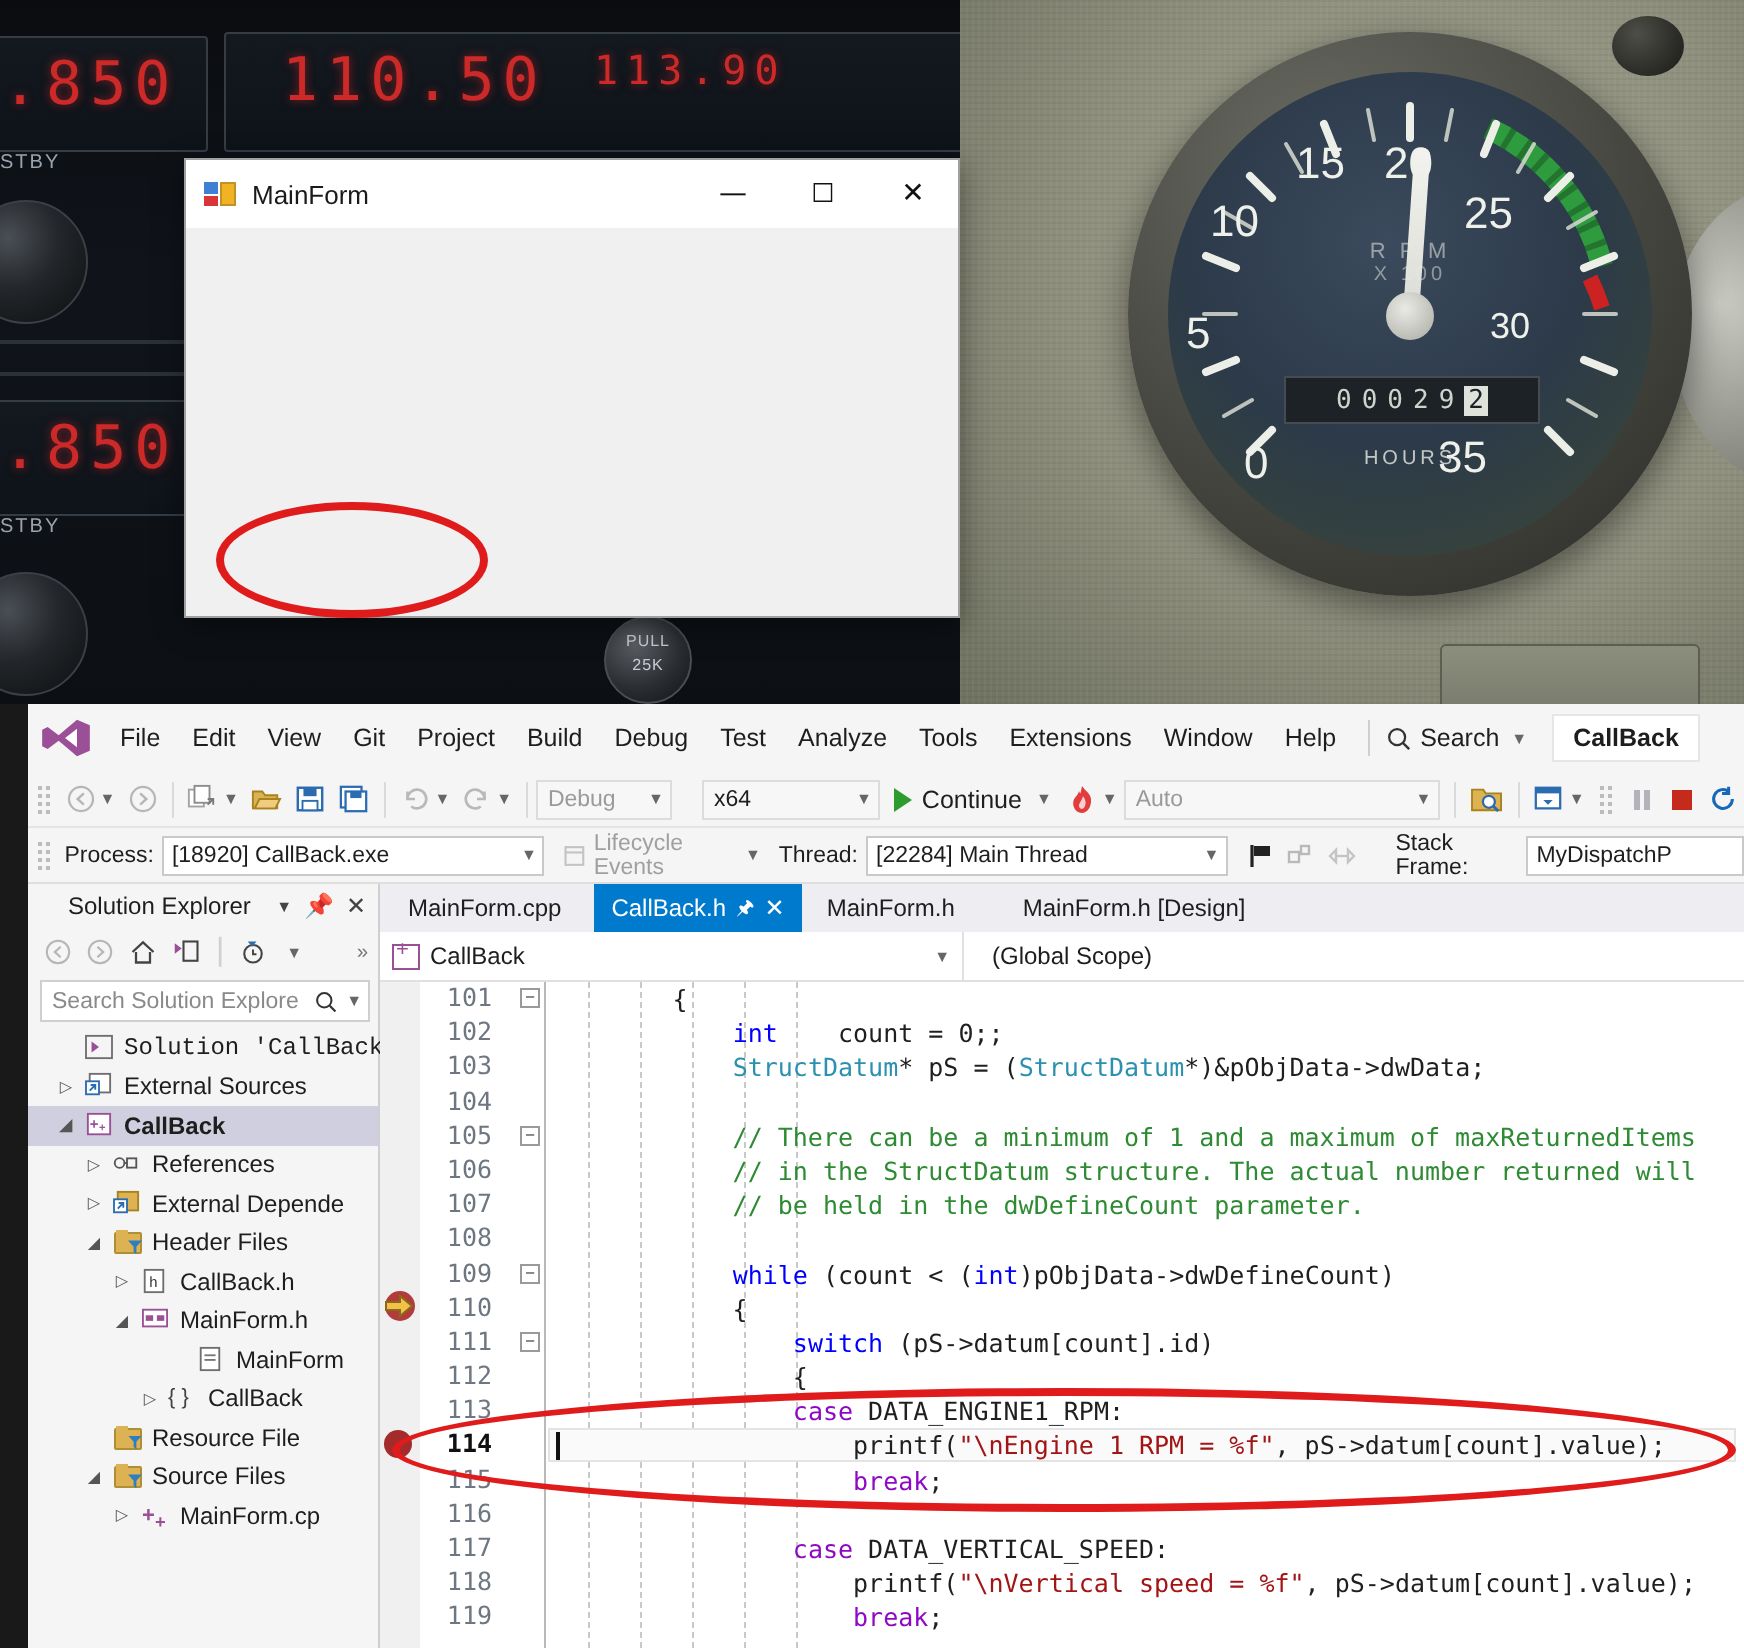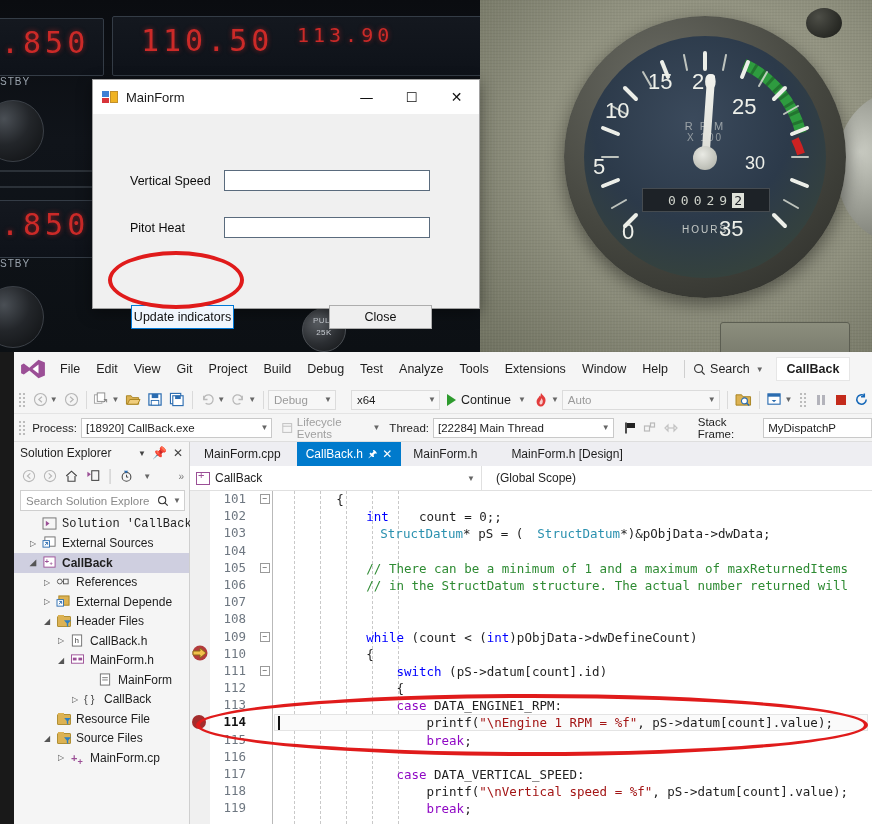--- a/index.html
+++ b/index.html
@@ -236,21 +236,21 @@
   }
   .db-text-dim { color: #a0a0a0; }
 
   
   .se {
     position: absolute; left: 14px; top: 90px; width: 176px; bottom: 0;
     background: #f5f5f5; border-right: 1px solid #cfcfcf;
   }
   .se-head {
     height: 22px; display: flex; align-items: center;
-    font-size: 12px; color: #1e1e1e; padding-left: 6px;
+    font-size: 12px; color: #1e1e1e; padding-left: 20px;
   }
   .se-head-icons { margin-left: auto; display:flex; align-items:center; gap:6px; padding-right:6px; color:#444; }
   .se-toolrow {
     height: 24px; display: flex; align-items: center; gap: 7px; padding-left: 8px;
     color: #555;
   }
   .se-search {
     margin: 2px 4px 3px 6px; height: 21px; background: #fff; border: 1px solid #cfcfcf;
     display: flex; align-items: center; padding: 0 3px 0 5px;
     font-size: 11.5px; color: #8a8a8a;
@@ -340,21 +340,21 @@
   }
   
   .indent-guide {
     position: absolute; top: 0; bottom: 0; width: 0;
     border-left: 1px dashed #c9c9c9;
   }
   .guide-solid { position:absolute; top:0; bottom:0; width:0; border-left:1px solid #b9b9b9; }
 
   .k-key { color: #0000ff; }
   .k-kw2 { color: #8f08c4; }
-  .k-type { color: #2b91af; margin-left: 14px; }
+  .k-type { color: #2b91af; }
   .k-str { color: #a31515; }
   .k-cmt { color: #2e8b33; }
   .k-pln { color: #1f1f1f; }
 </style>
 </head>
 <body>
 
 <div id="root">
 
   <div class="cockpit">
@@ -466,30 +466,20 @@
         <div class="a"></div>
           <div class="b"></div>
           <div class="c"></div>
       </div>
       <div class="mf-title-text">MainForm</div>
       <div class="mf-btns">
         <div class="mf-btn">—</div>
         <div class="mf-btn" style="font-size:13px;">☐</div>
         <div class="mf-btn">✕</div>
       </div>
-    </div>
-    <div class="mf-body">
-      <div class="mf-label" style="left:37px; top:59px;">Vertical Speed</div>
-      <input class="mf-input" style="left: 131px; top: 55px; width: 206px;" type="text" placeholder="">
-
-      <div class="mf-label" style="left:37px; top:106px;">Pitot Heat</div>
-      <input class="mf-input" style="left: 131px; top: 102px; width: 206px;" type="text" placeholder="">
-
-      <div class="mf-push focused" style="left:38px; top:190px; width:103px; height:24px;">Update indicators</div>
-      <div class="mf-push" style="left:236px; top:190px; width:103px; height:24px;">Close</div>
     </div>
   </div>
 
   <div class="ellipse" style="left:108px; top:251px; width:136px; height:58px;"></div>
 
   <div class="vs">
     <div class="vs-left-strip"></div>
 
     <div class="vs-menubar">
       <svg class="vs-logo" viewBox="0 0 28 24">
@@ -912,21 +902,21 @@
         <div class="indent-guide" style="left:182px;"></div>
         <div class="indent-guide" style="left:208px;"></div>
 
         <div id="code-lines">
             <div class="code-row"><div class="ln">101</div><div class="fold">−</div><div class="code-text"><span class="k-pln">        {</span></div></div>
             <div class="code-row"><div class="ln">102</div><div class="code-text"><span class="k-pln">            </span><span class="k-key">int</span><span class="k-pln">    count = 0;;</span></div></div>
             <div class="code-row"><div class="ln">103</div><div class="code-text"><span class="k-pln">            </span><span class="k-type">StructDatum</span><span class="k-pln">* pS = (</span><span class="k-type">StructDatum</span><span class="k-pln">*)&amp;pObjData-&gt;dwData;</span></div></div>
             <div class="code-row"><div class="ln">104</div><div class="code-text"></div></div>
             <div class="code-row"><div class="ln">105</div><div class="fold">−</div><div class="code-text"><span class="k-cmt">            // There can be a minimum of 1 and a maximum of maxReturnedItems</span></div></div>
             <div class="code-row"><div class="ln">106</div><div class="code-text"><span class="k-cmt">            // in the StructDatum structure. The actual number returned will</span></div></div>
-            <div class="code-row"><div class="ln">107</div></div>
+            <div class="code-row"><div class="ln">107</div><div class="code-text"><span class="k-cmt">            // be held in the dwDefineCount parameter.</span></div></div>
             <div class="code-row"><div class="ln">108</div><div class="code-text"></div></div>
             <div class="code-row"><div class="ln">109</div><div class="fold">−</div><div class="code-text"><span class="k-pln">            </span><span class="k-key">while</span><span class="k-pln"> (count &lt; (</span><span class="k-key">int</span><span class="k-pln">)pObjData-&gt;dwDefineCount)</span></div></div>
             <div class="code-row"><div class="ln">110</div><div class="code-text"><span class="k-pln">            {</span></div></div>
             <div class="code-row"><div class="ln">111</div><div class="fold">−</div><div class="code-text"><span class="k-pln">                </span><span class="k-key">switch</span><span class="k-pln"> (pS-&gt;datum[</span><span class="k-pln">count</span><span class="k-pln">].id)</span></div></div>
             <div class="code-row"><div class="ln">112</div><div class="code-text"><span class="k-pln">                {</span></div></div>
             <div class="code-row"><div class="ln">113</div><div class="code-text"><span class="k-pln">                </span><span class="k-kw2">case</span><span class="k-pln"> DATA_ENGINE1_RPM:</span></div></div>
             <div class="code-row"><div class="cur-line-box"></div><div class="caret" style="left: 88px;"></div><div class="ln cur">114</div><div class="code-text"><span class="k-pln">                    printf(</span><span class="k-str">"\nEngine 1 RPM = %f"</span><span class="k-pln">, pS-&gt;datum[</span><span class="k-pln">count</span><span class="k-pln">].value);</span></div></div>
             <div class="code-row"><div class="ln">115</div><div class="code-text"><span class="k-pln">                    </span><span class="k-kw2">break</span><span class="k-pln">;</span></div></div>
             <div class="code-row"><div class="ln">116</div><div class="code-text"></div></div>
             <div class="code-row"><div class="ln">117</div><div class="code-text"><span class="k-pln">                </span><span class="k-kw2">case</span><span class="k-pln"> DATA_VERTICAL_SPEED:</span></div></div>

